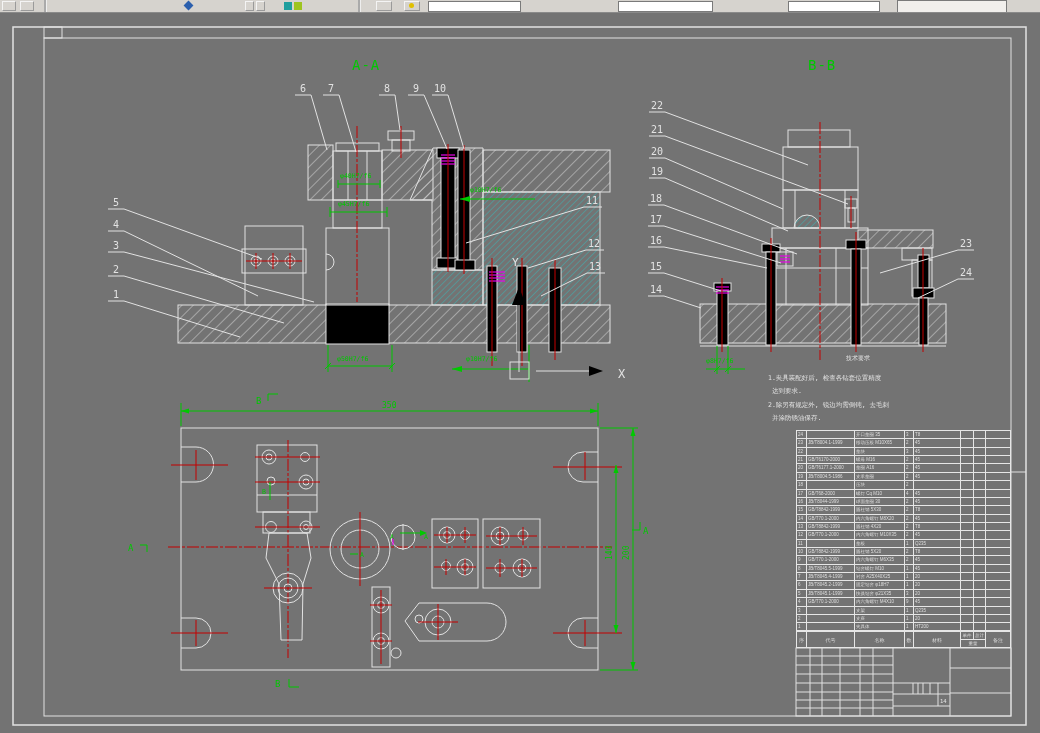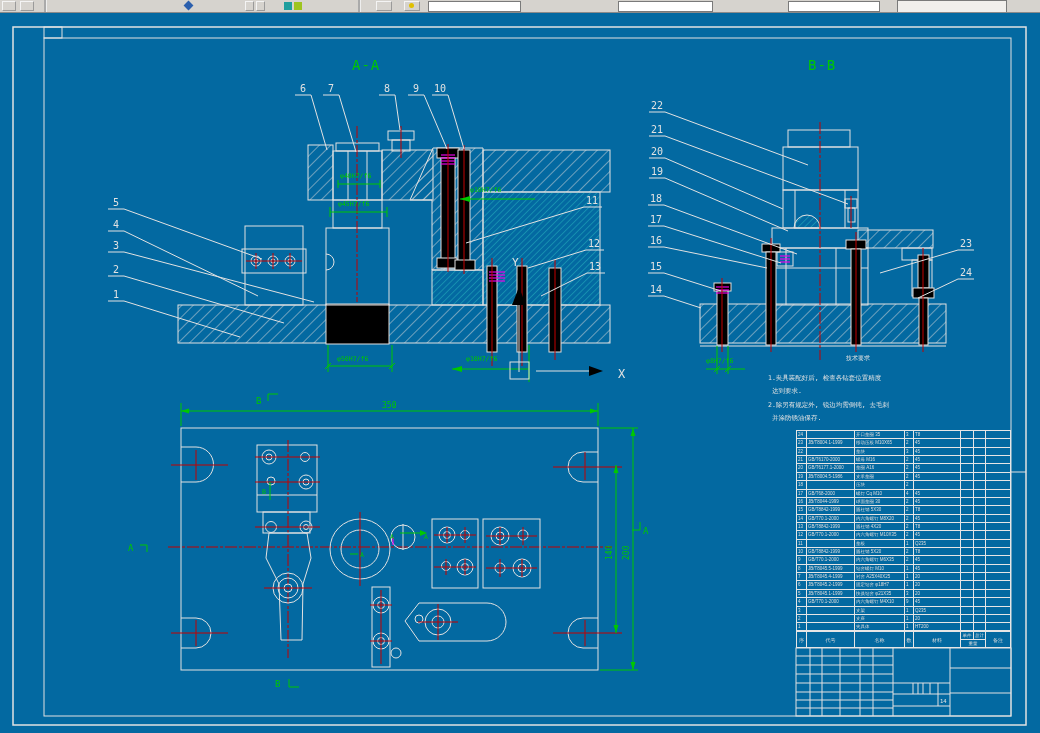--- a/index.html
+++ b/index.html
@@ -1,16 +1,16 @@
 <!DOCTYPE html>
 <html><head>
 <meta charset="utf-8">
 <style>
   html,body{margin:0;padding:0;background:#000;}
-  .screen{position:relative;width:1040px;height:733px;background:#0369a1;overflow:hidden;
+  .screen{position:relative;width:1040px;height:733px;background:#737373;overflow:hidden;
           font-family:"DejaVu Sans Mono",monospace;}
   
   .toolbar{position:absolute;left:0;top:0;width:1040px;height:12px;background:#d6d3ce;
            border-bottom:1px solid #8a8a8a;z-index:5;}
   .tb-btn{position:absolute;top:1px;height:10px;background:#d6d3ce;
           border:1px solid #9a9a9a;border-top-color:#f4f4f4;border-left-color:#f4f4f4;box-sizing:border-box;}
   .tb-sep{position:absolute;top:0;width:2px;height:12px;background:#aaa;border-right:1px solid #eee;}
   .tb-ico{position:absolute;top:2px;width:8px;height:8px;}
   .tb-combo{position:absolute;top:1px;height:11px;background:#fff;border:1px solid #7a7a7a;box-sizing:border-box;}
   .tb-inset{position:absolute;top:0;height:12px;background:#f1efec;border:1px solid #7a7a7a;

